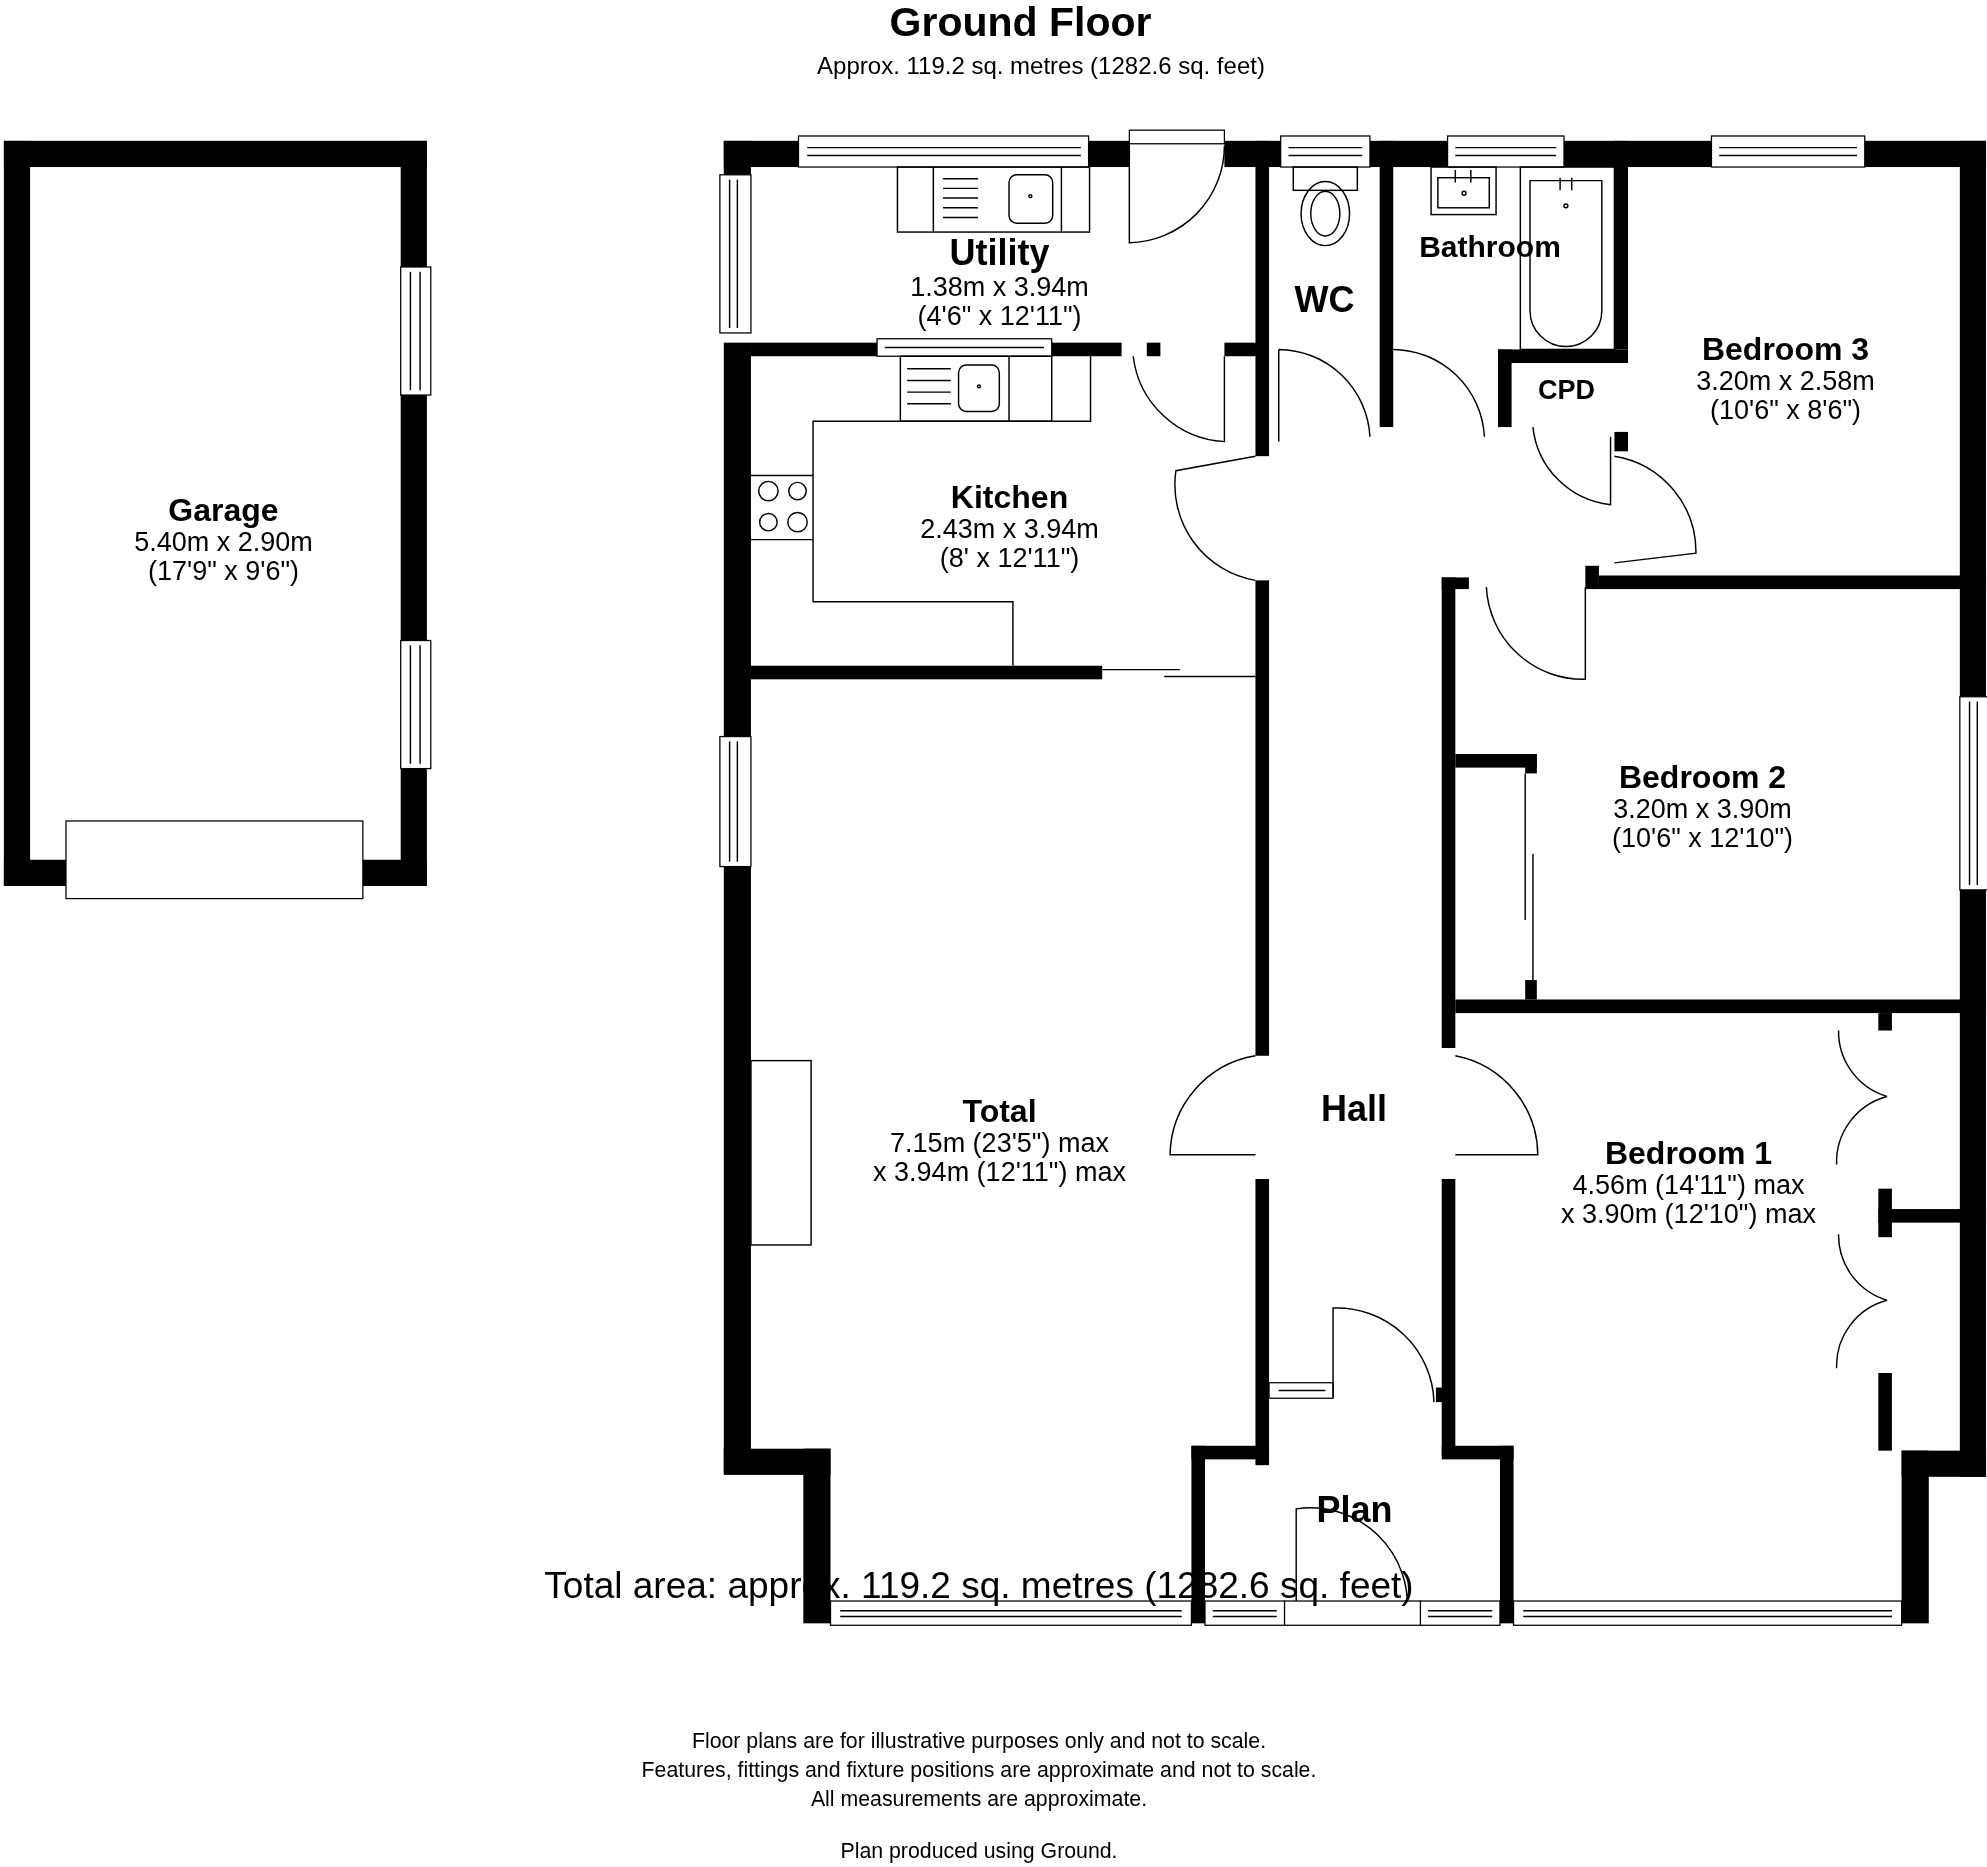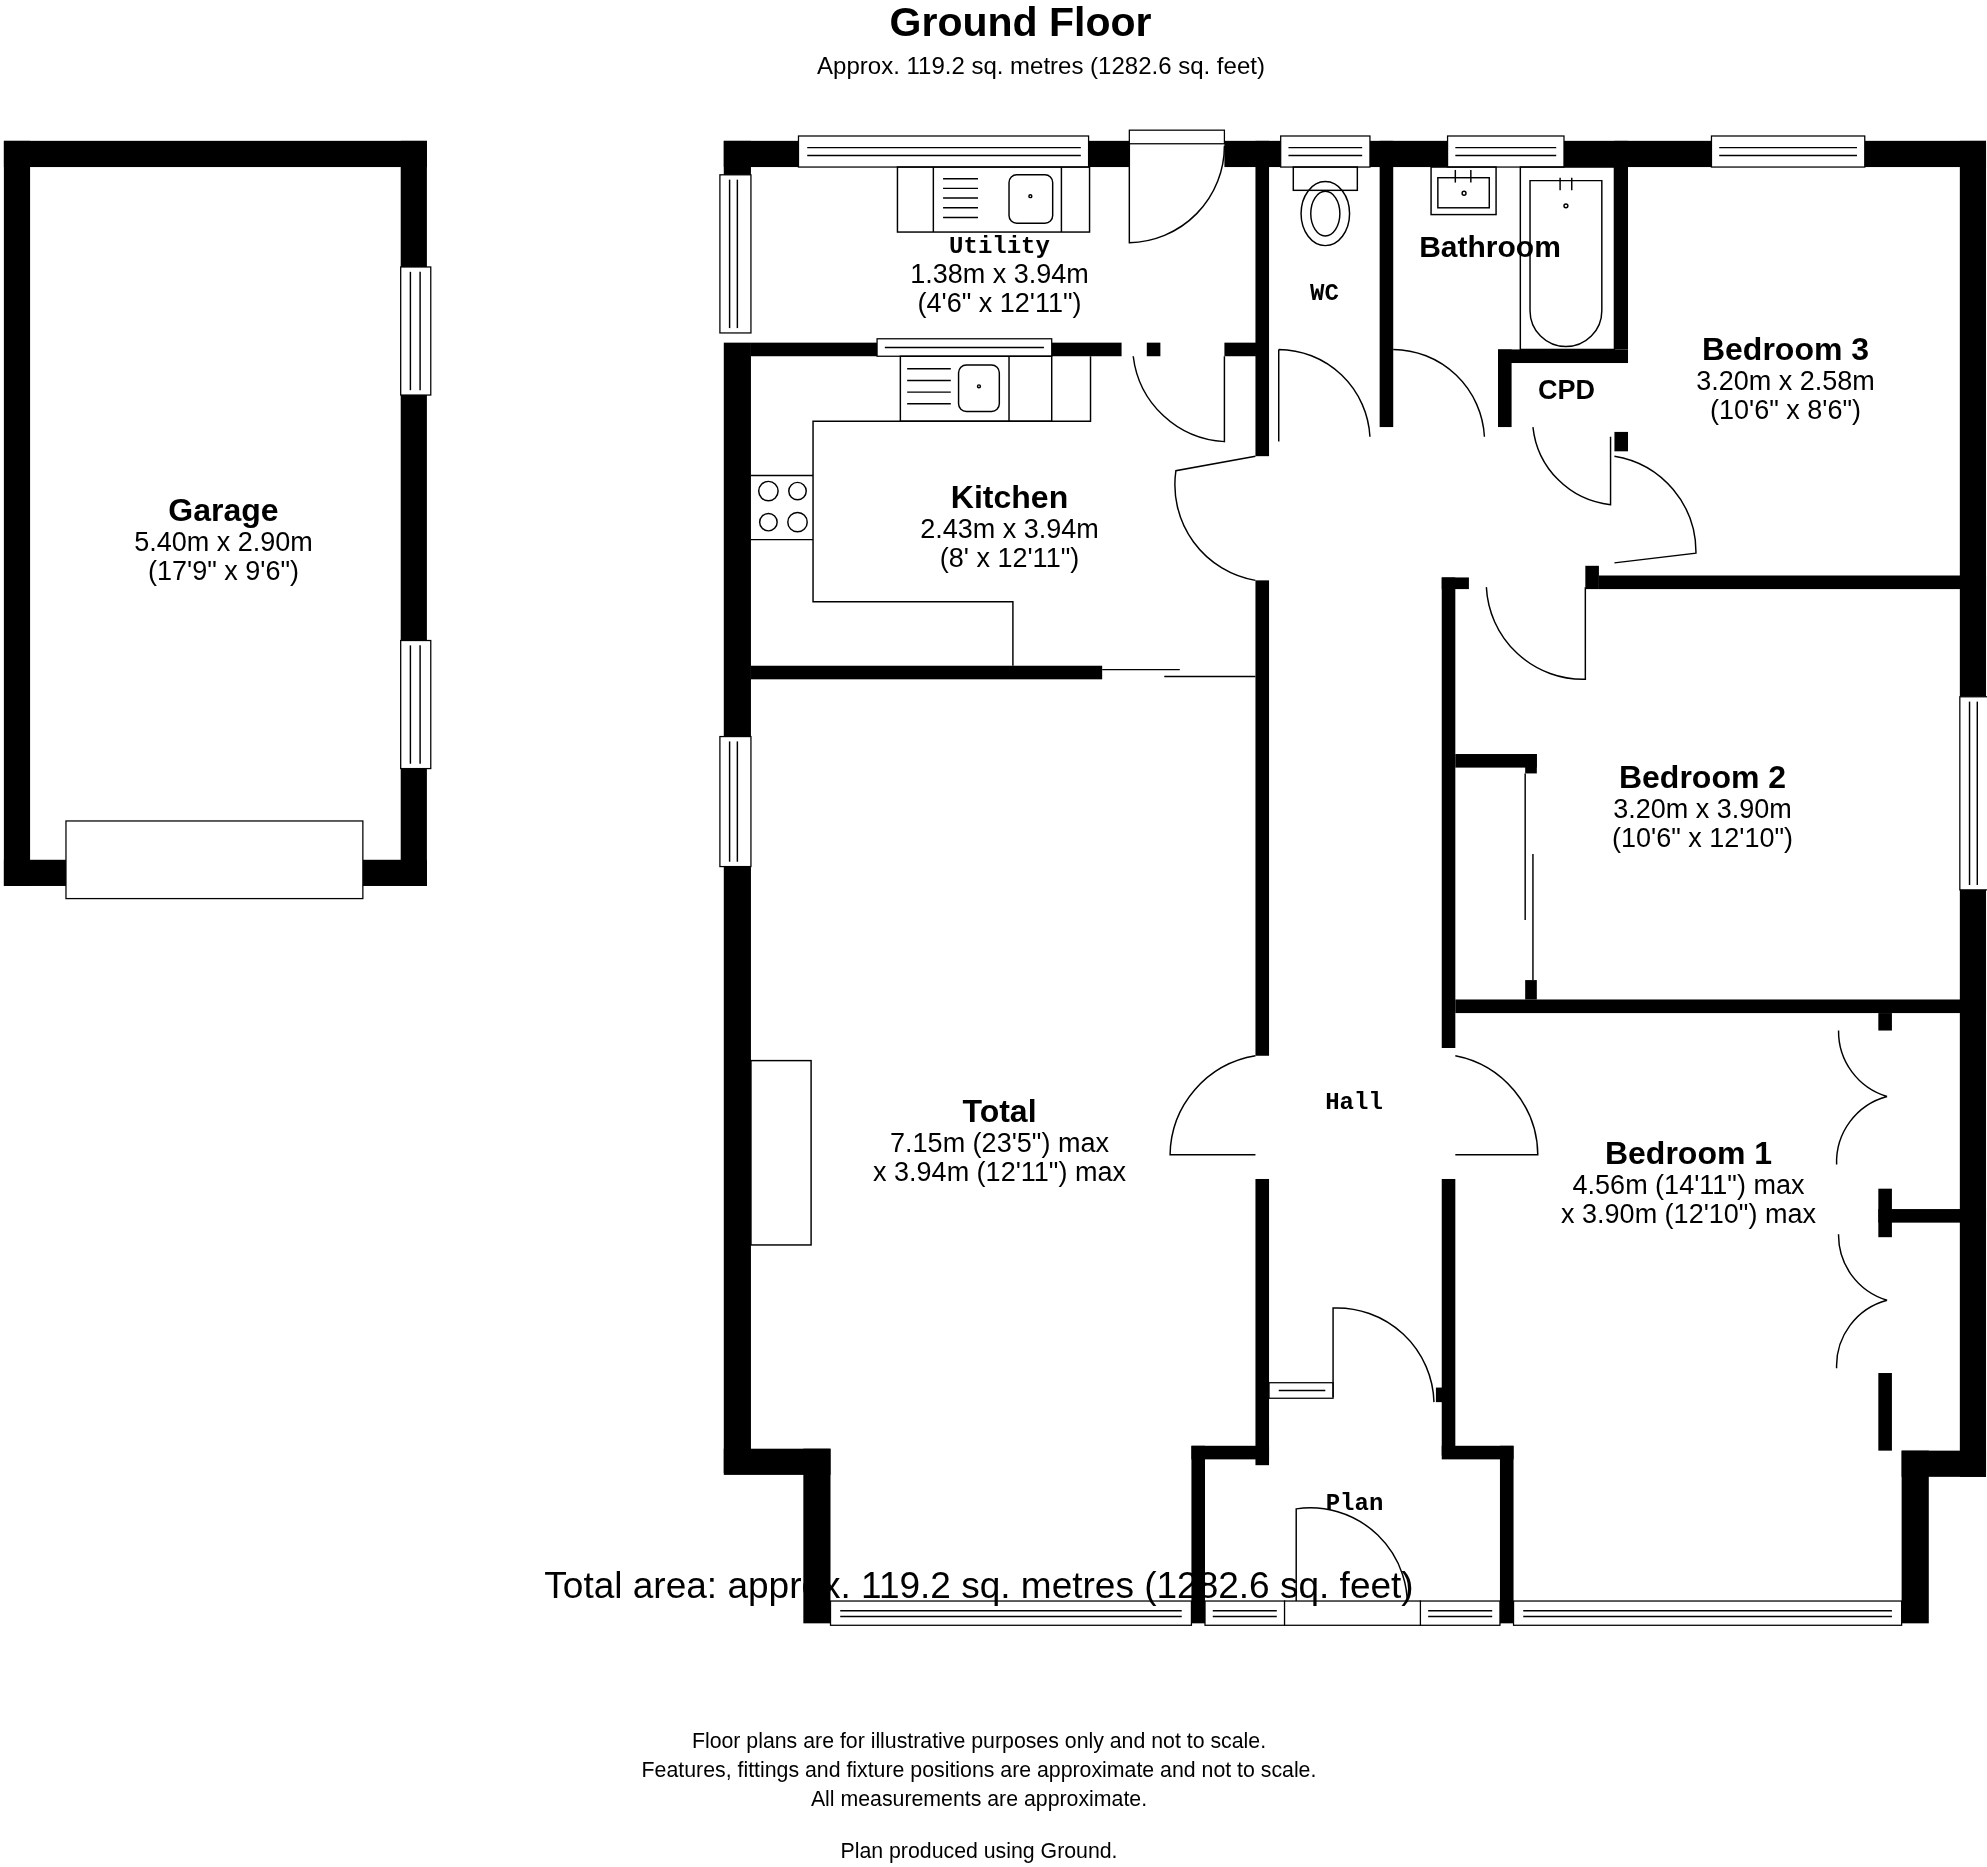--- a/index.html
+++ b/index.html
@@ -3,21 +3,21 @@
 <meta charset="utf-8">
 <style>
   html, body { margin: 0; padding: 0; background: #ffffff; }
   body { width: 1987px; height: 1868px; position: relative; overflow: hidden;
          font-family: "Liberation Sans", "DejaVu Sans", sans-serif; color: #000; }
   .plan { position: absolute; left: 0; top: 0; }
   .t { position: absolute; text-align: center; white-space: nowrap; line-height: 1.08; }
   .title { font-weight: bold; font-size: 41px; padding-left: 27px; }
   .subtitle { font-size: 24px; }
   .room-name { font-weight: bold; font-size: 32px; display: block; }
-  .room-name.small { font-size: 24px; font-family: Liberation Mono, monospace; }
+  .room-name.small { font-size: 36px; }
   .room-name.tiny { font-size: 27px; }
   .dim { font-size: 27px; display: block; }
   .total { font-size: 37px; }
   .note { font-size: 21.3px; line-height: 1.38; }
   .wall { fill: #000; }
   .ln { fill: none; stroke: #000; stroke-width: 1.5; }
   .win { fill: #fff; stroke: #000; stroke-width: 1.3; }
 </style>
 </head>
 <body>

